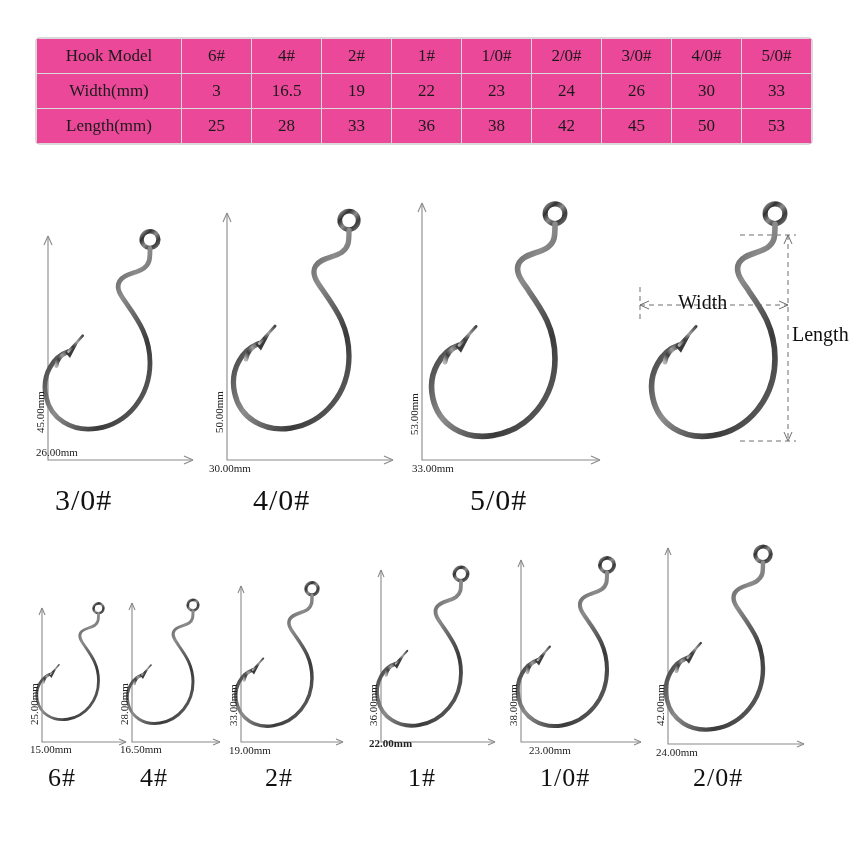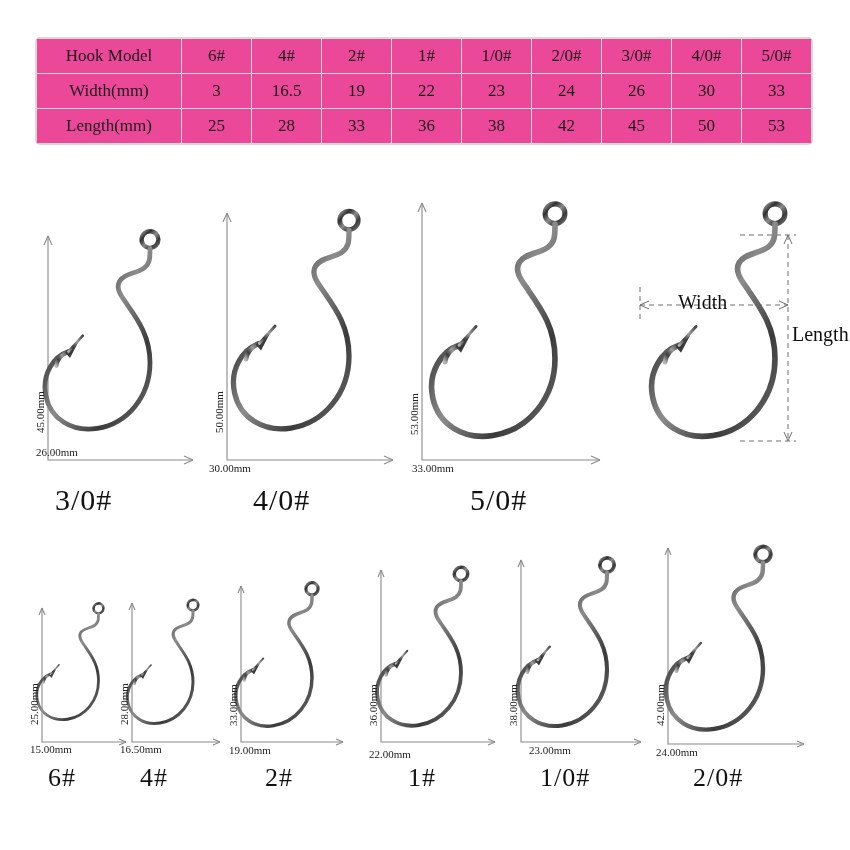--- a/index.html
+++ b/index.html
@@ -278,21 +278,21 @@
 <div class="hook-fig" style="left:355px; top:562px; width:150px; height:198px;">
   <svg width="150" height="198" viewBox="0 0 150 198">
     <path d="M26 8 L26 180 L140 180" fill="none" stroke="#8a8a8a" stroke-width="1.1"></path>
     <path d="M26 8 l-3 7 M26 8 l3 7" fill="none" stroke="#8a8a8a" stroke-width="1.1"></path>
     <path d="M140 180 l-7 -3 M140 180 l-7 3" fill="none" stroke="#8a8a8a" stroke-width="1.1"></path>
     <g transform="translate(10,-2) scale(0.64)">
       <use href="#worm-hook"></use>
     </g>
   </svg>
   <span class="lbl dim-v" style="left:12px; top:164px;">36.00mm</span>
-  <span class="lbl dim-h" style="left:14px; top:186px;">22.00mm</span>
+  <span class="lbl dim-h" style="left:14px; top:175px;font-weight:bold;">22.00mm</span>
 </div>
 <div class="lbl model-label small" style="left:408px; top:763px;">1#</div>
 
 <div class="hook-fig" style="left:495px; top:552px; width:155px; height:208px;">
   <svg width="155" height="208" viewBox="0 0 155 208">
     <path d="M26 8 L26 190 L146 190" fill="none" stroke="#8a8a8a" stroke-width="1.1"></path>
     <path d="M26 8 l-3 7 M26 8 l3 7" fill="none" stroke="#8a8a8a" stroke-width="1.1"></path>
     <path d="M146 190 l-7 -3 M146 190 l-7 3" fill="none" stroke="#8a8a8a" stroke-width="1.1"></path>
     <g transform="translate(10,-2) scale(0.68)">
       <use href="#worm-hook"></use>

